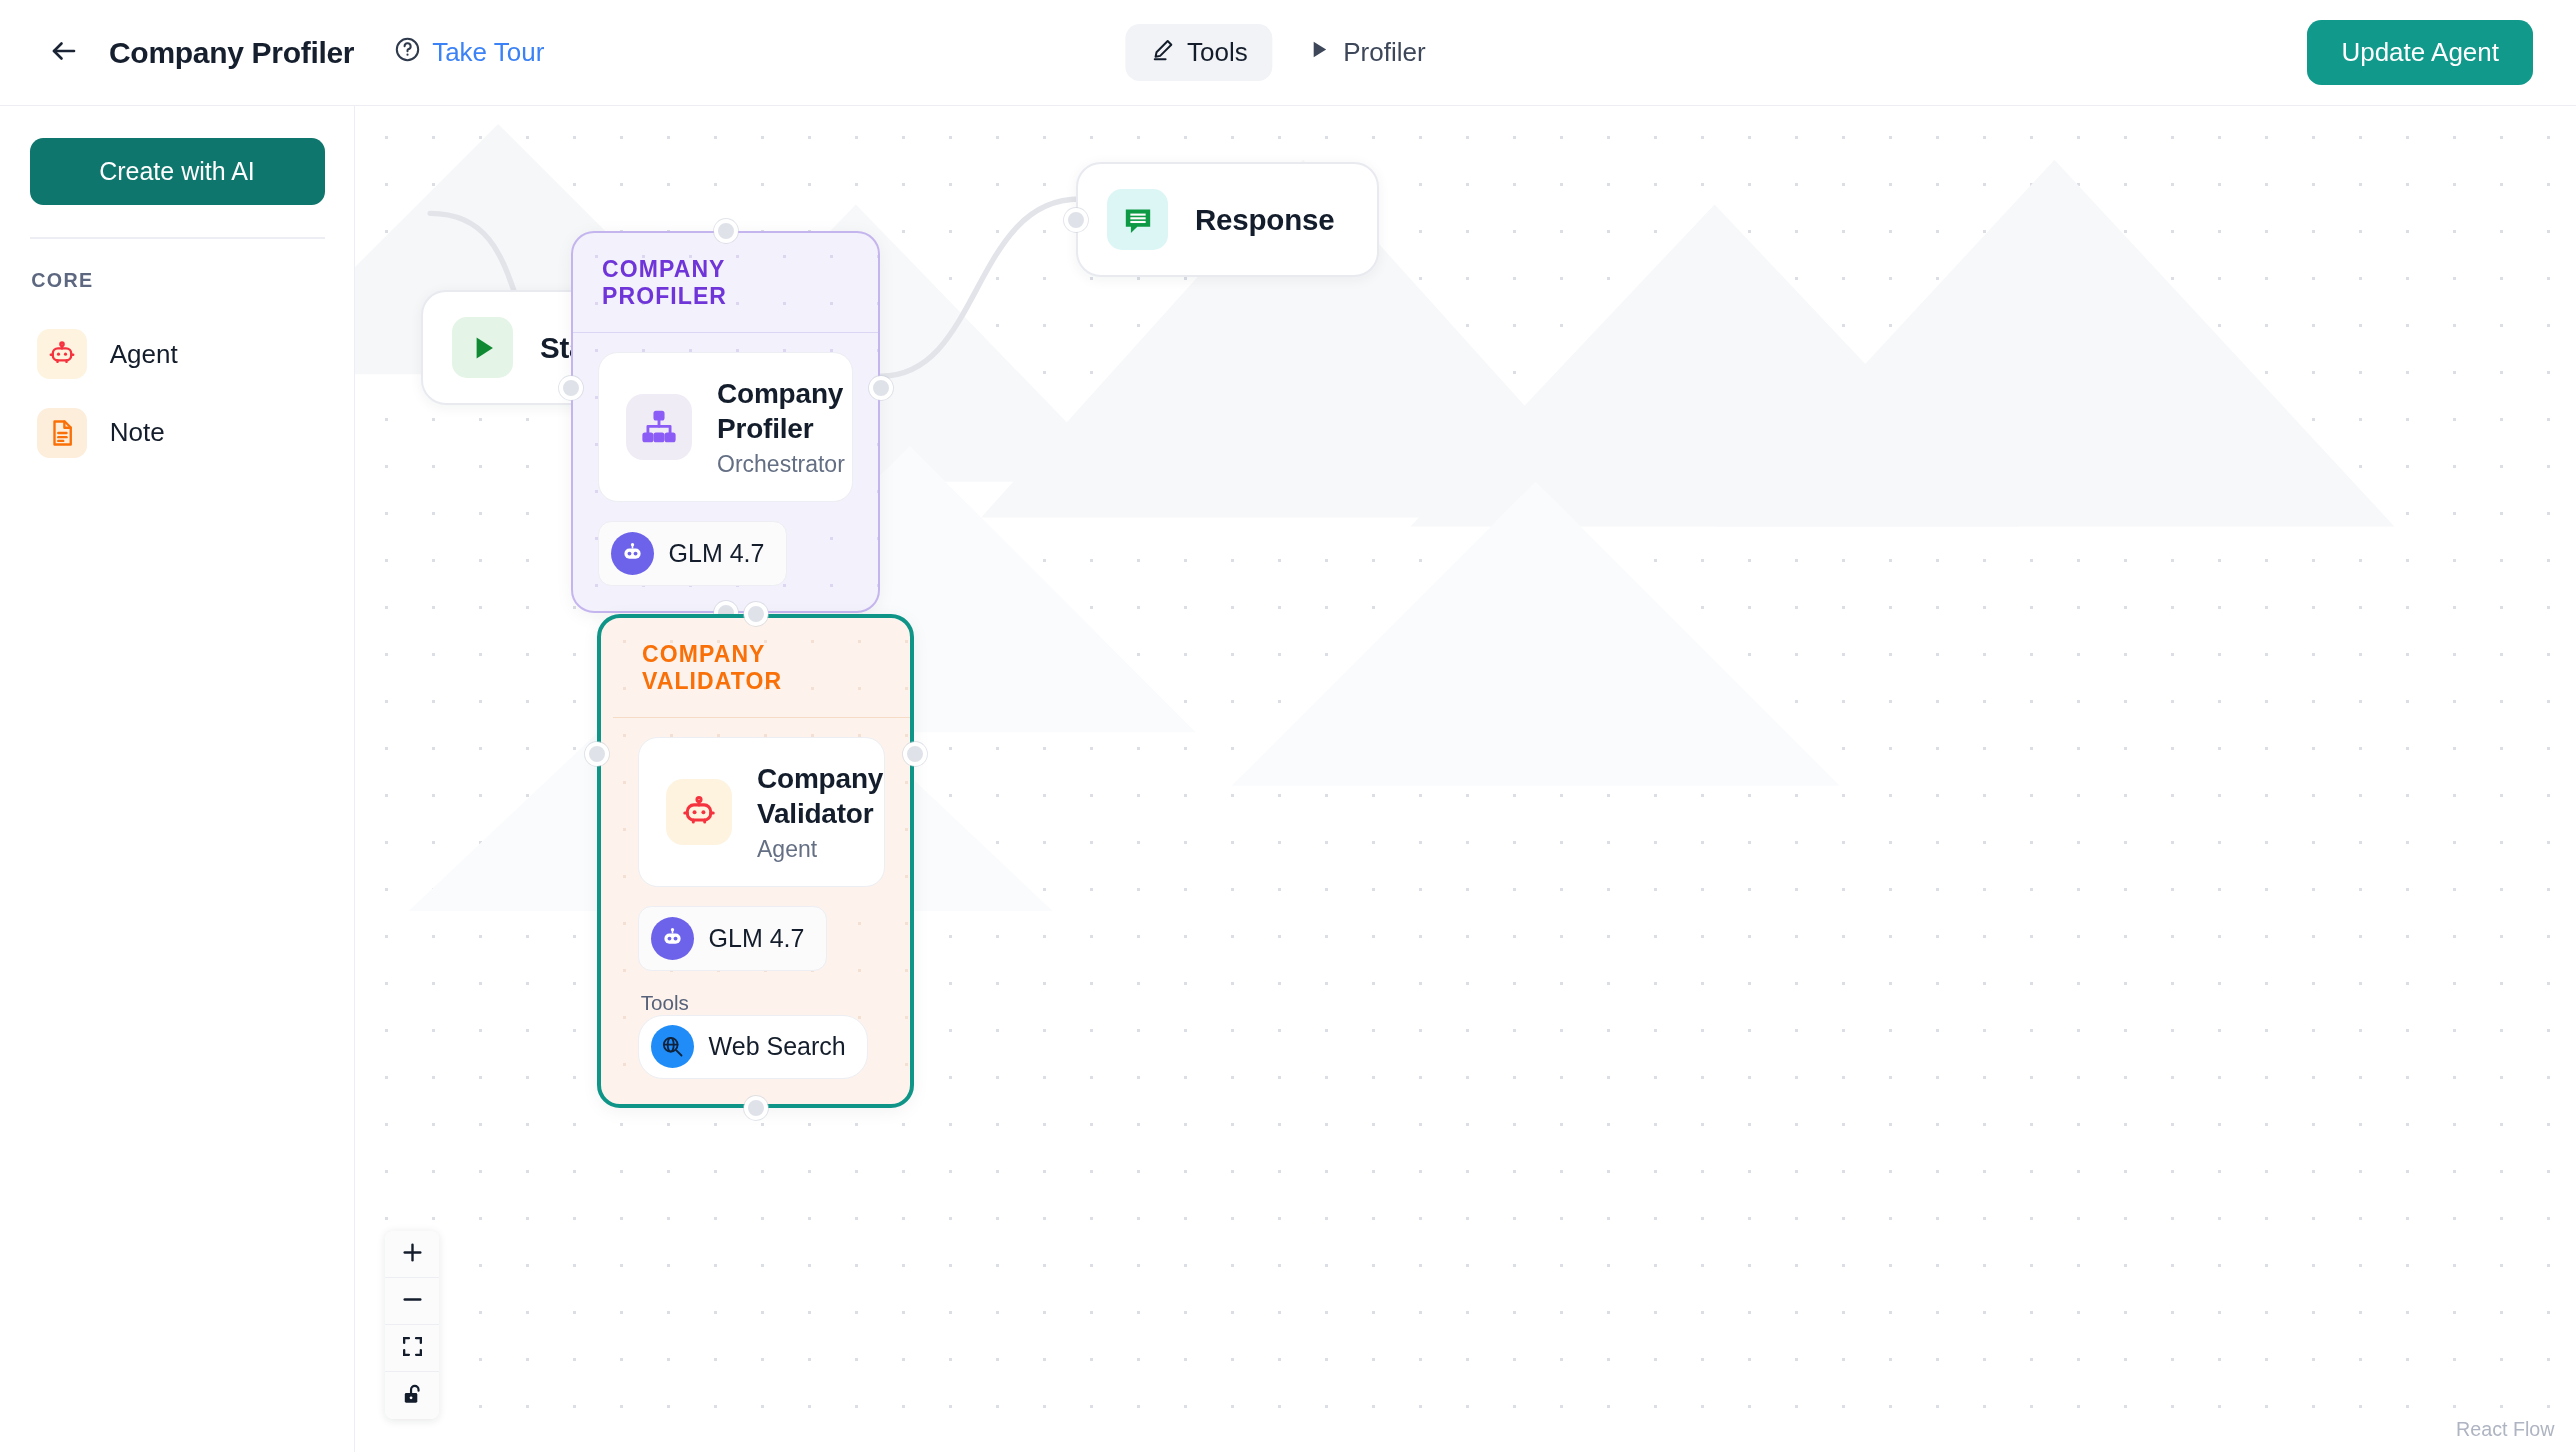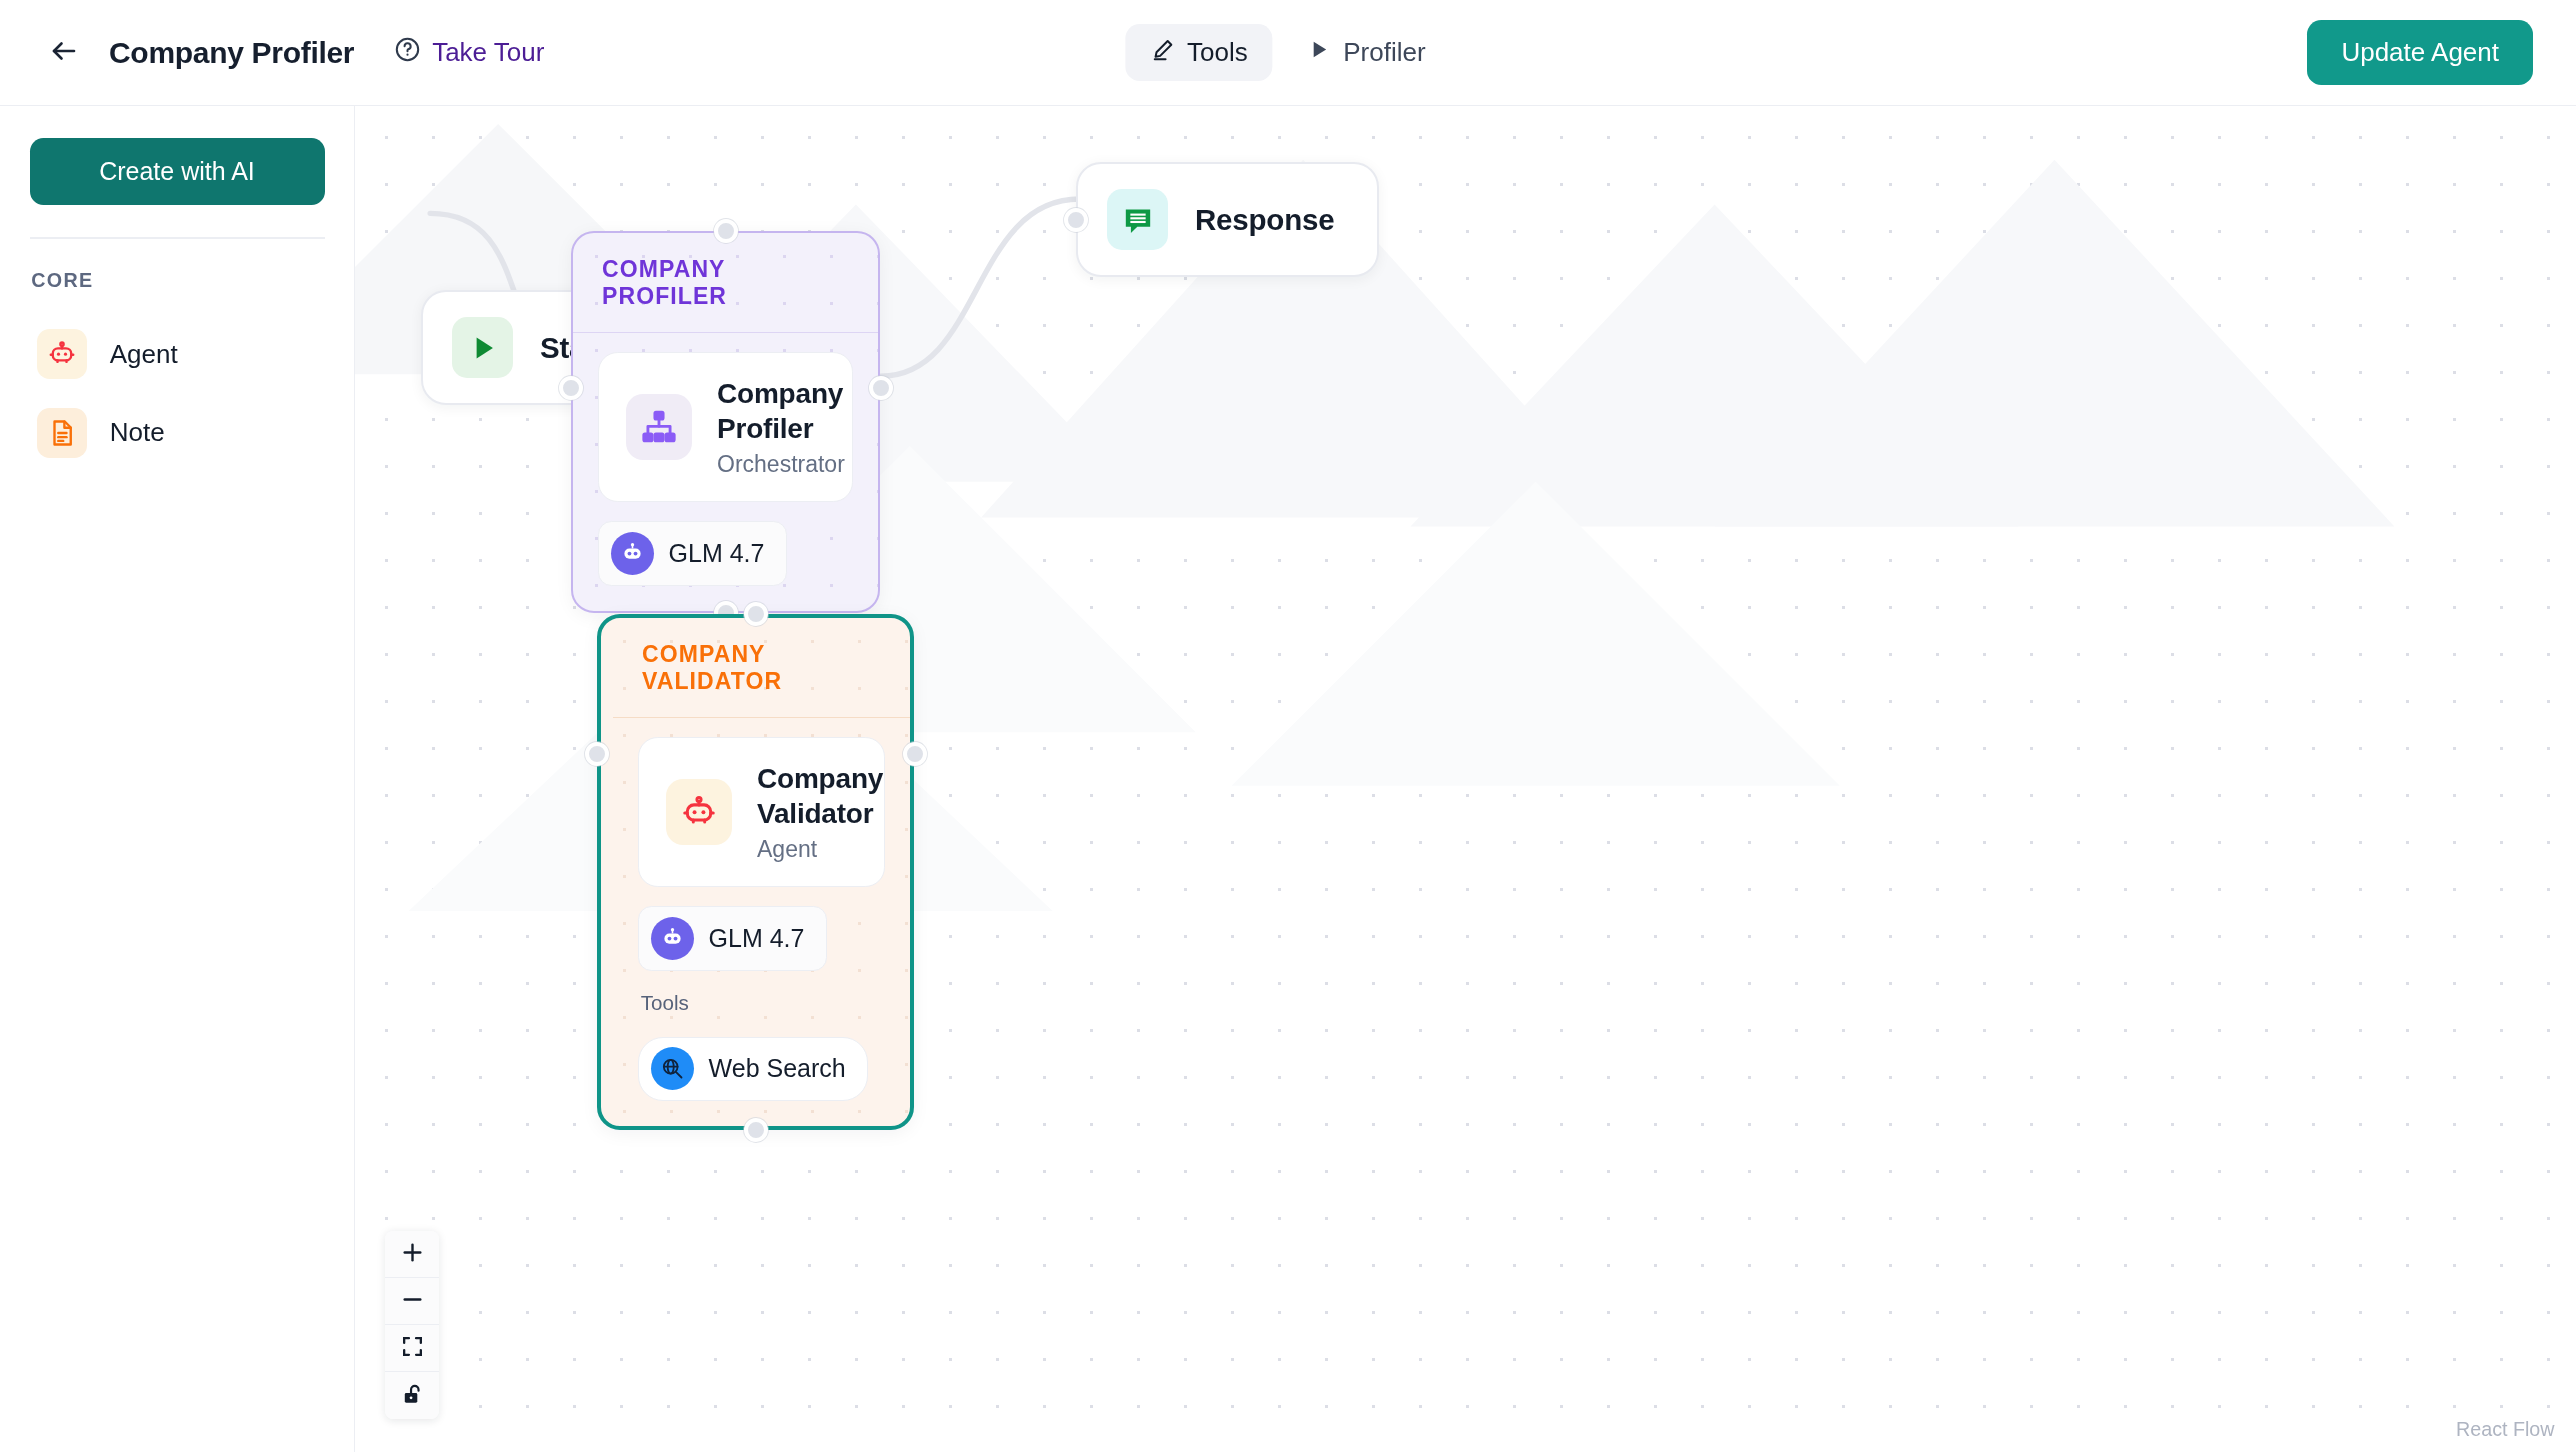--- a/index.html
+++ b/index.html
@@ -25,21 +25,21 @@
     width: 41px; height: 41px; display: flex; align-items: center; justify-content: center;
     cursor: pointer; color: #1b2434;
   }
   .back-btn svg { width: 30px; height: 30px; }
   .page-title {
     font-size: 30px; font-weight: 700; color: #161f2e; letter-spacing: -0.3px;
     white-space: nowrap;
   }
   .take-tour {
     display: flex; align-items: center; gap: 11.6px; cursor: pointer;
-    color: #4c1d95; font-size: 26px; margin-left: 14.3px; white-space: nowrap;
+    color: #3b82f6; font-size: 26px; margin-left: 14.3px; white-space: nowrap;
   }
   .take-tour svg { width: 27px; height: 27px; }
 
   .hdr-center {
     position: absolute; left: 50%; transform: translateX(-50%);
     display: flex; align-items: center; gap: 9px;
   }
   .seg {
     display: flex; align-items: center; gap: 11.6px;
     padding: 12.5px 25px; border-radius: 14.3px; cursor: pointer;
@@ -165,21 +165,21 @@
   }
   .chip-avatar {
     width: 43px; height: 43px; border-radius: 50%; flex: 0 0 auto;
     display: flex; align-items: center; justify-content: center;
   }
   .chip-avatar.glm { background: #6d62ea; }
   .chip-avatar.web { background: #1f8cf7; }
   .chip-avatar svg { width: 27px; height: 27px; }
   .chip-label { font-size: 25px; color: #141d2b; }
   .tools-label { font-size: 20.6px; color: #57627a; margin-top: 19.7px; margin-left: 2.7px; }
-  .chip.tool { background: #ffffff; margin-top: 22px; border-radius: 25px; }
+  .chip.tool { background: #ffffff; margin-top: 0; border-radius: 25px; }
 
   
   .handle {
     position: absolute; width: 24px; height: 24px; border-radius: 50%;
     background: #dfe2e9; border: 4.5px solid #ffffff; z-index: 20;
     box-shadow: 0 0 0 0.9px rgba(200,205,215,.55);
   }
 
   
   .edges { position: absolute; inset: 0; z-index: 2; pointer-events: none; }

